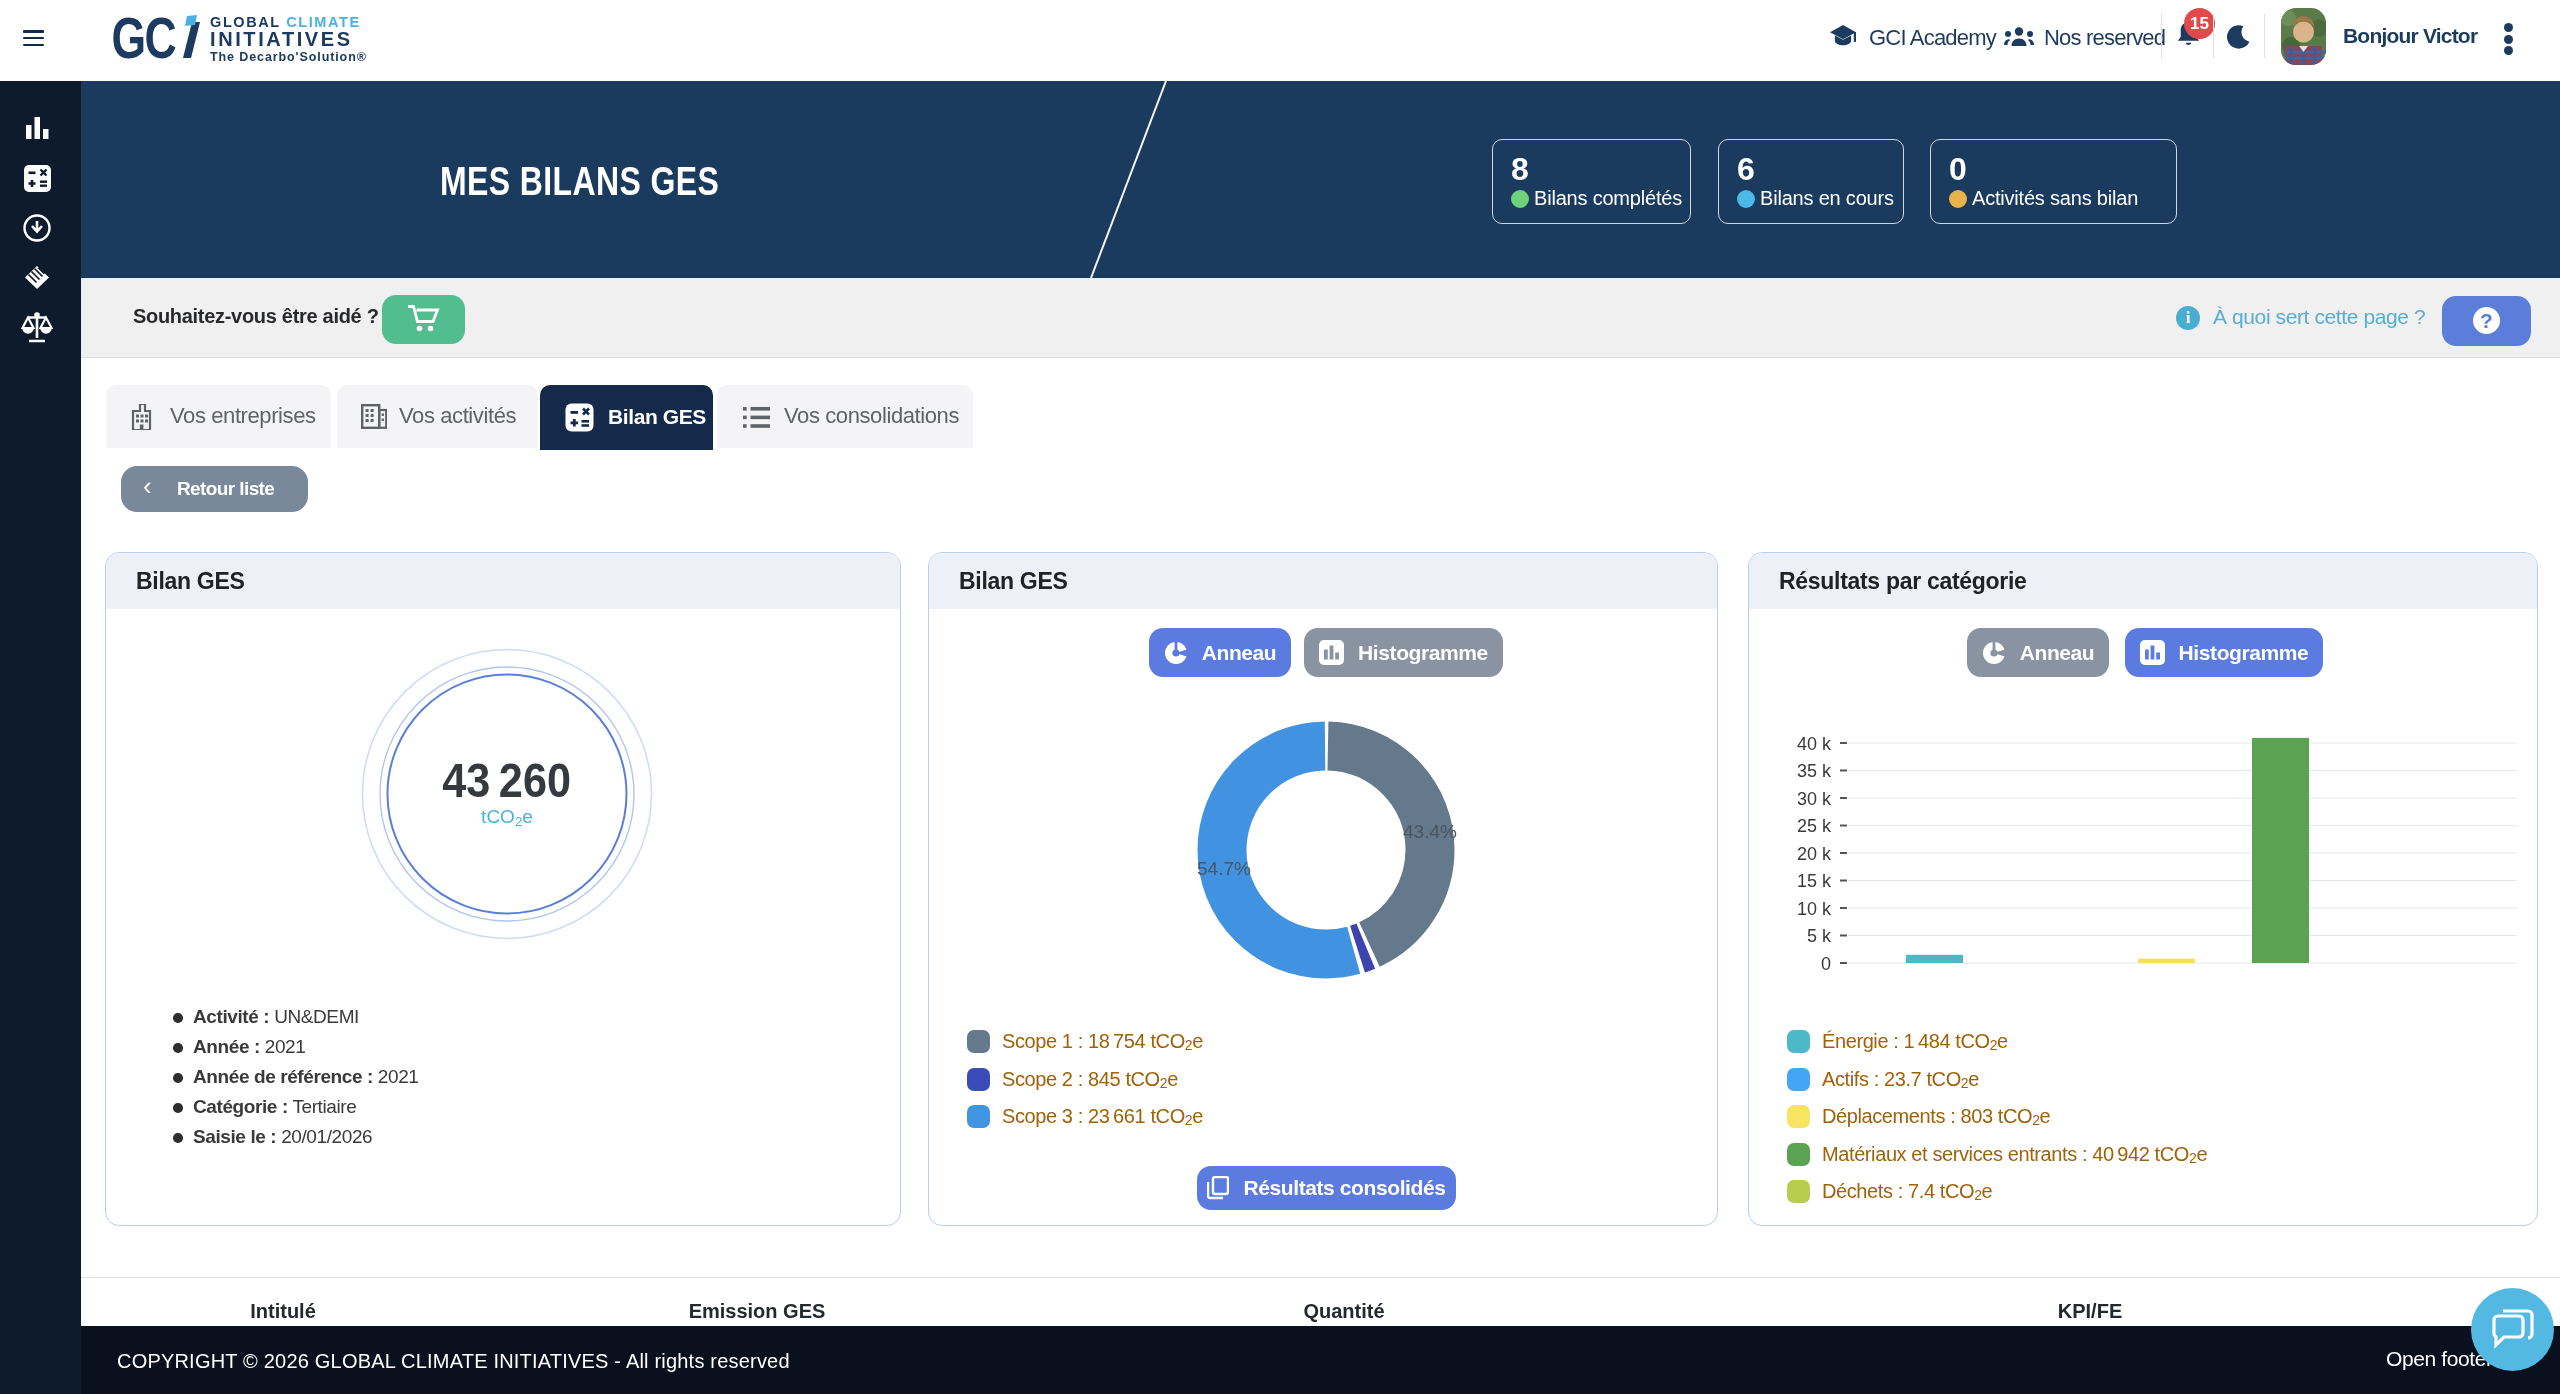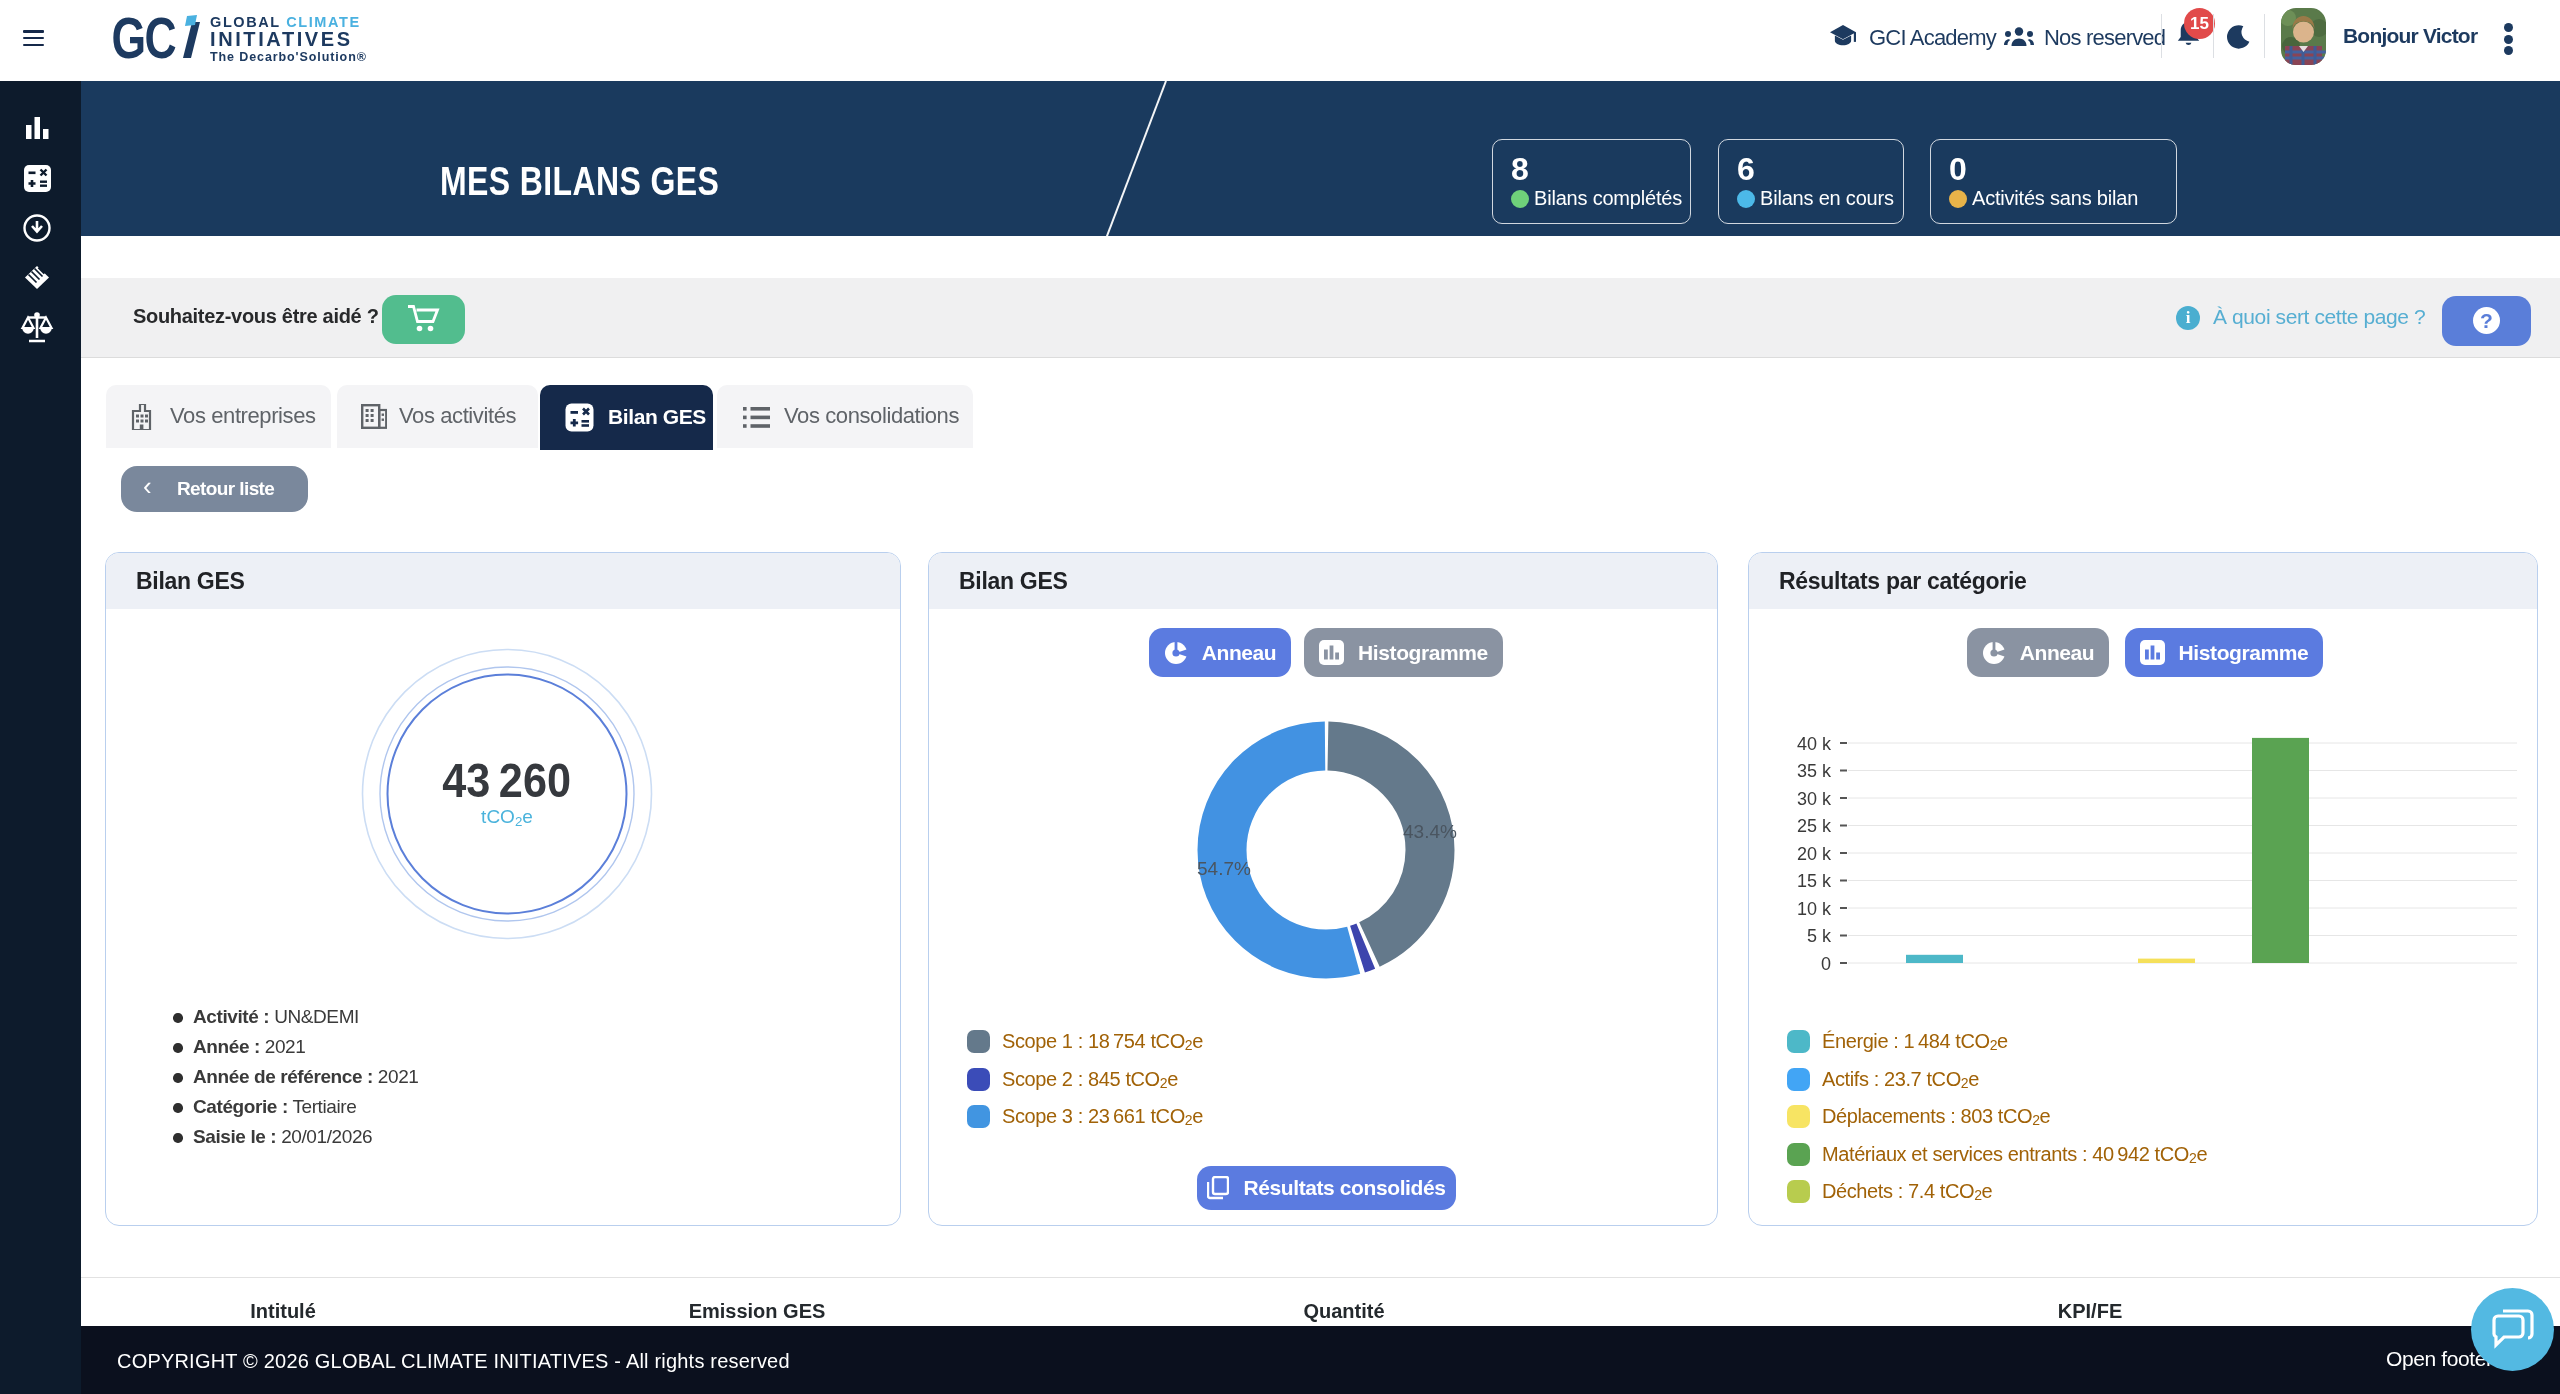--- a/index.html
+++ b/index.html
@@ -11,21 +11,21 @@
 #burger { position:absolute; left:23px; top:30px; width:21px; height:16px; }
 #burger div { height:2.6px; background:#15294a; border-radius:1px; margin-bottom:4.2px; }
 .hi { position:absolute; color:#1d3a5f; white-space:nowrap; }
 .hdiv { position:absolute; top:14px; width:1px; height:44px; background:#dcdfe3; }
 
 
 #sidebar { position:absolute; left:0; top:81px; width:81px; height:1313px; background:#0d1b2c; z-index:4; }
 .sb-ic { position:absolute; left:0; width:74px; text-align:center; }
 
 
-#hero { position:absolute; left:81px; top:81px; width:2479px; height:155px; background:#1a3a5e; }
+#hero { position:absolute; left:81px; top:81px; width:2479px; height:197px; background:#1a3a5e; }
 #hero-title { position:absolute; left:299px; top:78px; width:400px; text-align:center; color:#fff; font-weight:bold; }
 #hero-title span { display:inline-block; font-size:40px; transform:scaleX(0.8); transform-origin:center; letter-spacing:0.5px; white-space:nowrap; }
 .statcard { position:absolute; top:58px; height:85px; border:1.5px solid rgba(255,255,255,0.8); border-radius:10px; color:#fff; padding:11px 18px; white-space:nowrap; }
 .statnum { font-size:32px; font-weight:bold; line-height:31px; margin-top:3px; }
 .statrow { display:flex; align-items:center; margin-top:2px; font-size:20px; letter-spacing:-0.2px; }
 .statdot { width:18px; height:18px; border-radius:50%; margin-right:5px; flex:0 0 auto; }
 
 
 #helpbar { position:absolute; left:81px; top:278px; width:2479px; height:80px; background:#f0f0f1; border-bottom:1px solid #dcdcdc; }
 #help-q { position:absolute; left:52px; top:27px; font-size:20px; font-weight:bold; color:#28292b; letter-spacing:-0.3px; }

